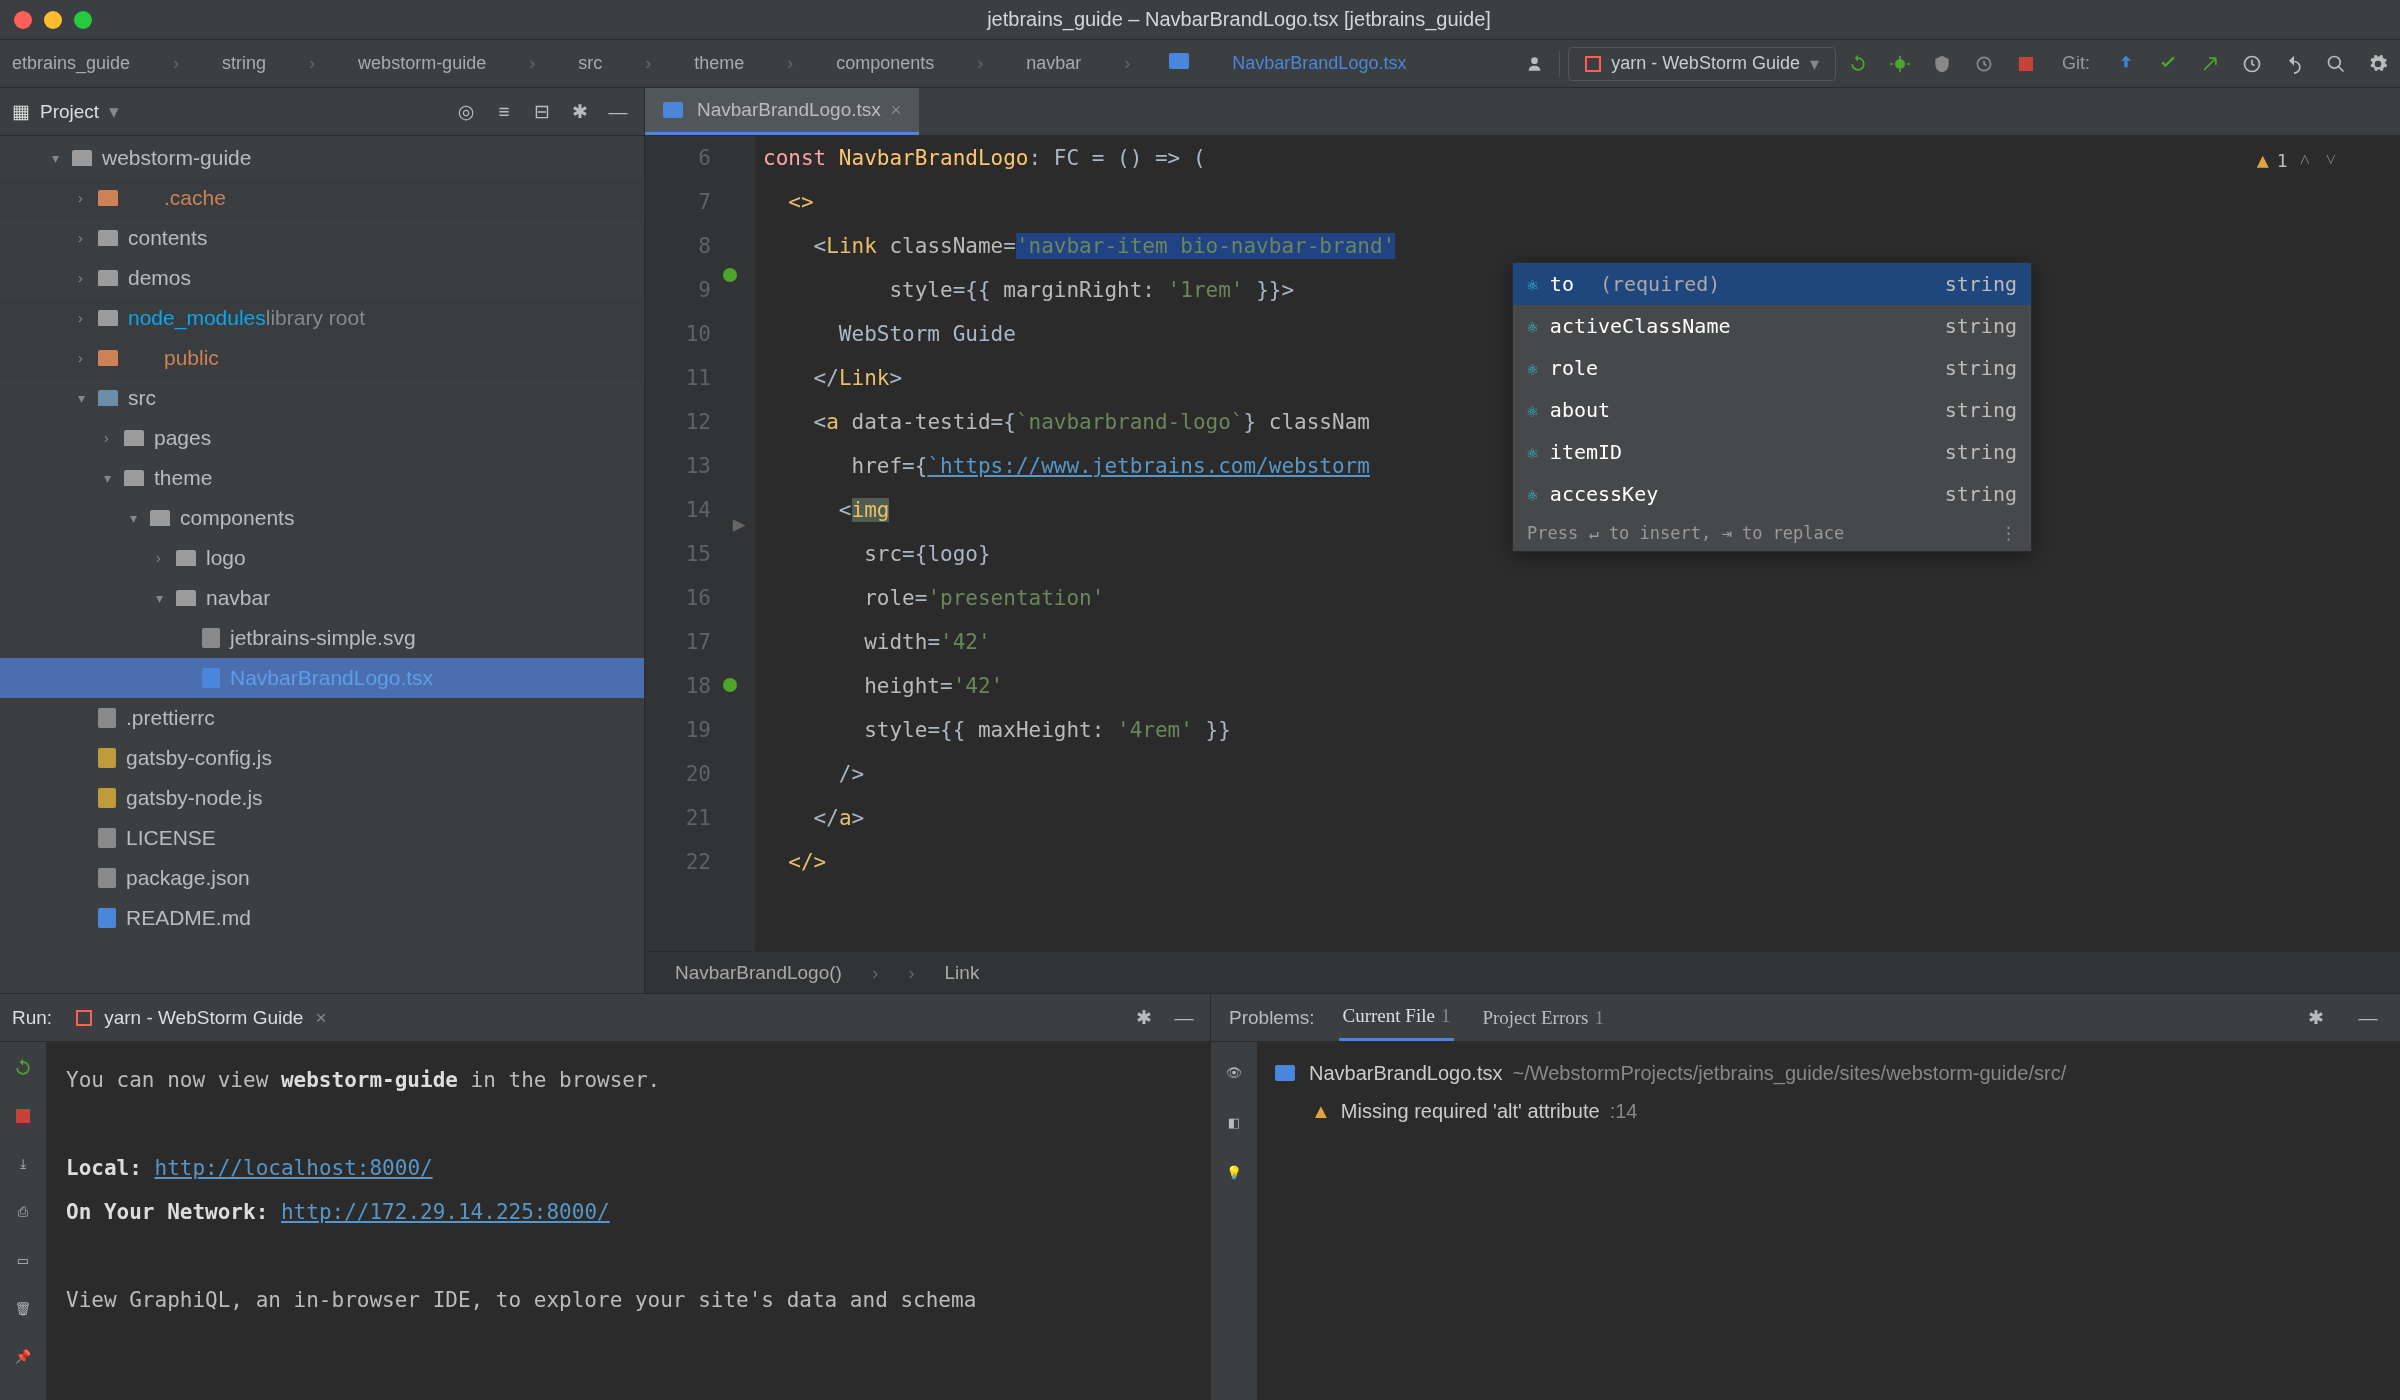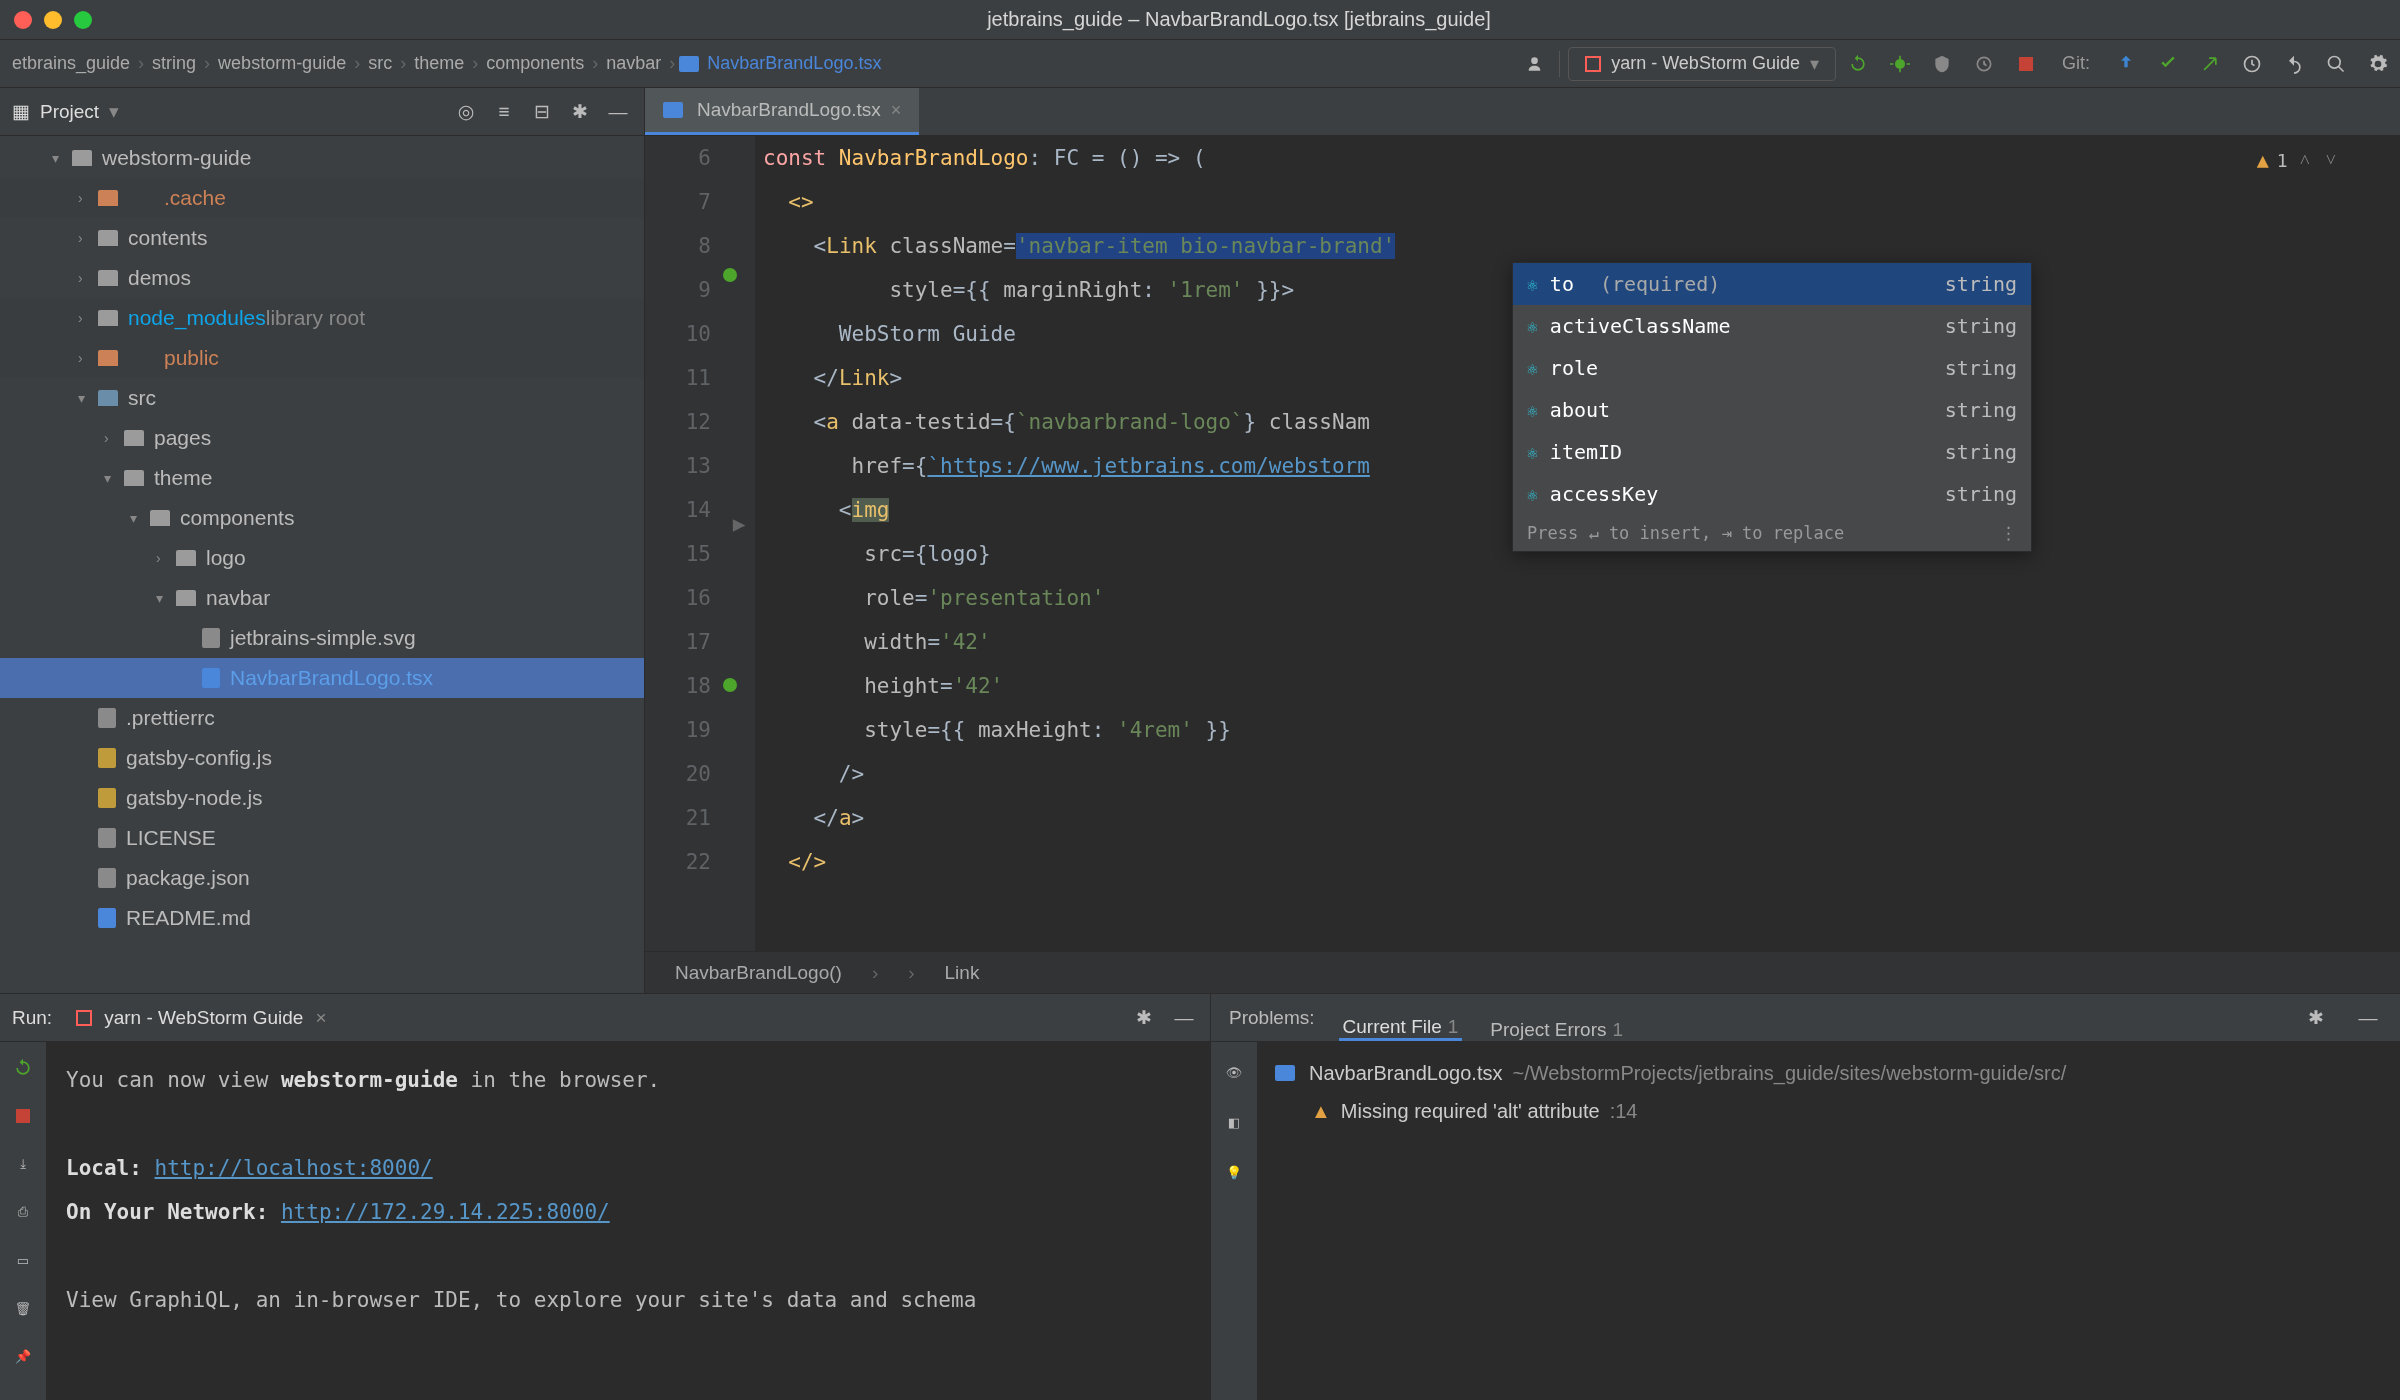--- a/index.html
+++ b/index.html
@@ -30,21 +30,21 @@
 
 .toolbar {
   height: 48px;
   background: #3c3f41;
   display: flex;
   align-items: center;
   border-bottom: 1px solid #2b2b2b;
   padding: 0 8px;
   gap: 8px;
 }
-.breadcrumb { display: flex; align-items: center; color: #aaaaaa; font-size: 18px; }
+.breadcrumb { display: flex; color: #aaaaaa; font-size: 18px; gap: 35px; }
 .breadcrumb span { padding: 0 4px; }
 .breadcrumb .sep { color: #666; }
 .breadcrumb .file { color: #4a86d9; }
 .file-icon { width: 20px; height: 16px; background: #4a86d9; display: inline-block; margin-right: 4px; border-radius: 2px; position: relative; }
 .spacer { flex: 1; }
 .run-config {
   border: 1px solid #555;
   border-radius: 4px;
   padding: 4px 16px;
   display: flex;
@@ -218,21 +218,21 @@
 .prob-header {
   height: 48px;
   background: #3c3f41;
   display: flex;
   align-items: center;
   padding: 0 18px;
   gap: 24px;
   font-size: 19px;
   border-bottom: 1px solid #2b2b2b;
 }
-.prob-tab { color: #bbb; padding: 0 4px; height: 100%; display: flex; align-items: flex-end; }
+.prob-tab { color: #bbb; padding: 0 4px; height: 100%; display: flex; align-items: center; font-family: Liberation Serif, serif; }
 .prob-tab.active { color: #ddd; border-bottom: 3px solid #4a86d9; }
 .prob-tab .count { color: #888; margin-left: 6px; }
 .prob-body { flex: 1; display: flex; }
 .prob-list { flex: 1; padding: 12px 18px; font-size: 20px; line-height: 38px; }
 .prob-file-row { display: flex; align-items: center; gap: 10px; color: #ccc; }
 .prob-file-row .path { color: #888; }
 .prob-item { padding-left: 36px; display: flex; align-items: center; gap: 10px; color: #ccc; }
 .prob-item .loc { color: #888; }
 .prob-gutter {
   width: 46px;

